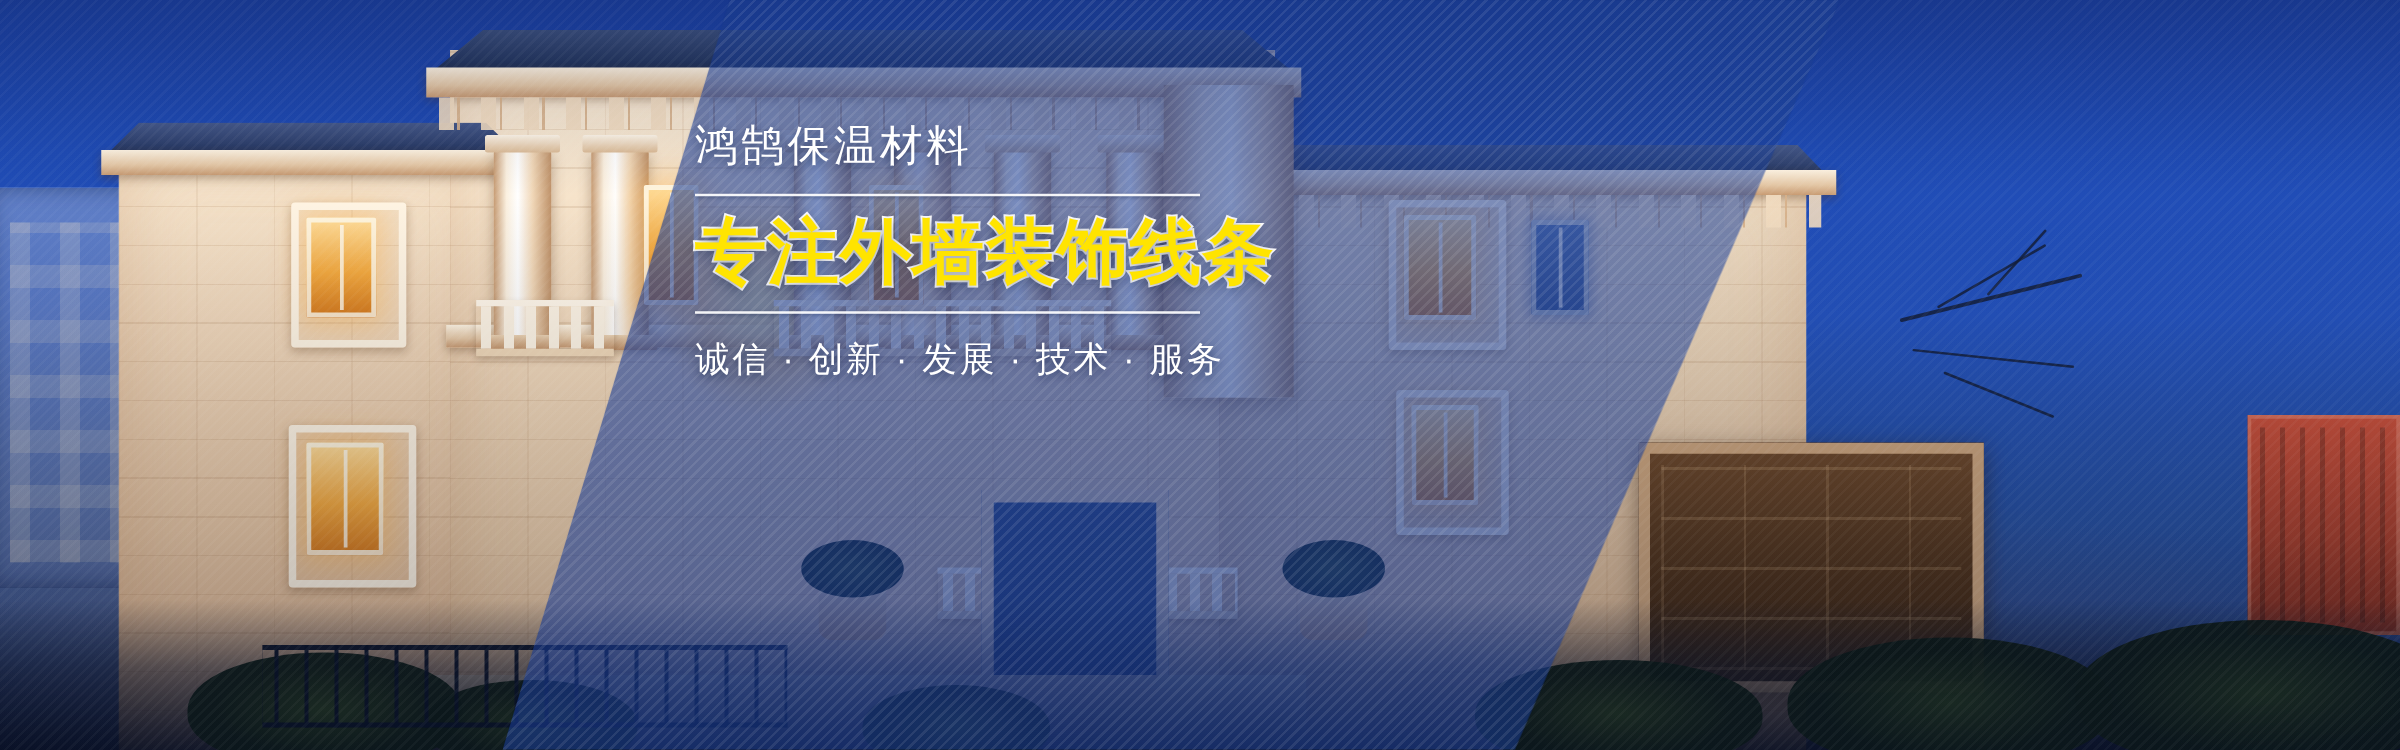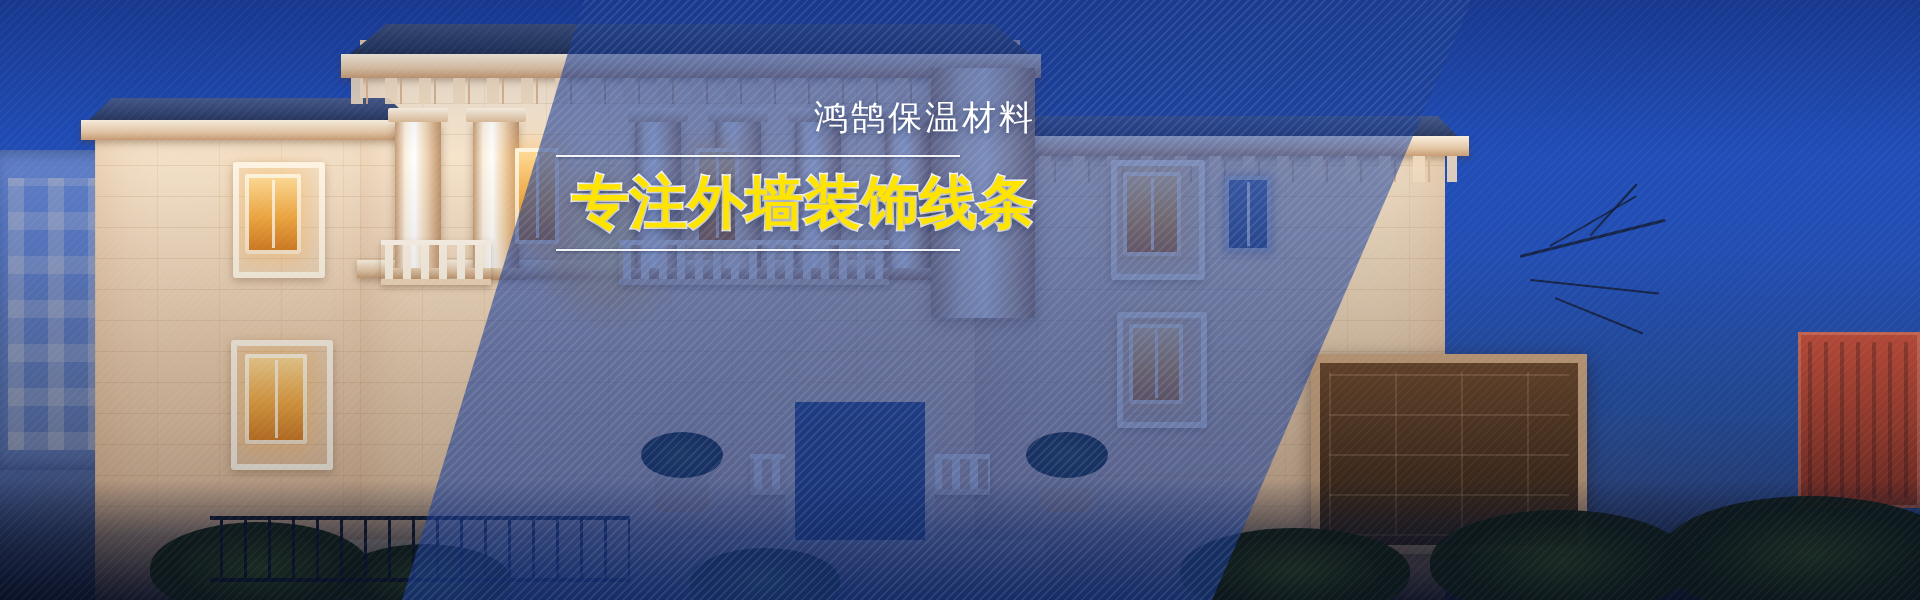--- a/index.html
+++ b/index.html
@@ -299,21 +299,20 @@
     position:absolute;inset:0;
     background:repeating-linear-gradient(135deg,
       rgba(255,255,255,.035) 0 2px, rgba(255,255,255,0) 2px 6px);
     pointer-events:none;
   }
 
   
   .copy{
     position:absolute;left:556px;top:96px;width:480px;
     z-index:6;
-    text-align:right;
   }
   .brand{
     color:#ffffff;
     font-size:34px;
     letter-spacing:3px;
     line-height:1.25;
     font-weight:400;
     text-shadow:0 2px 8px rgba(0,20,60,.55);
     margin:0 0 16px 0;
     white-space:nowrap;
@@ -443,15 +442,16 @@
 
   <div class="overlay-panel"></div>
   <div class="overlay-hatch"></div>
   <div class="global-hatch"></div>
 
   <div class="copy">
     <div class="brand">鸿鹄保温材料</div>
     <div class="rule"></div>
     <div class="headline">专注外墙装饰线条</div>
     <div class="rule bottom"></div>
+    <div class="tagline">诚信 · 创新 · 发展 · 技术 · 服务</div>
   </div>
 
 </div>
 
 </body></html>

